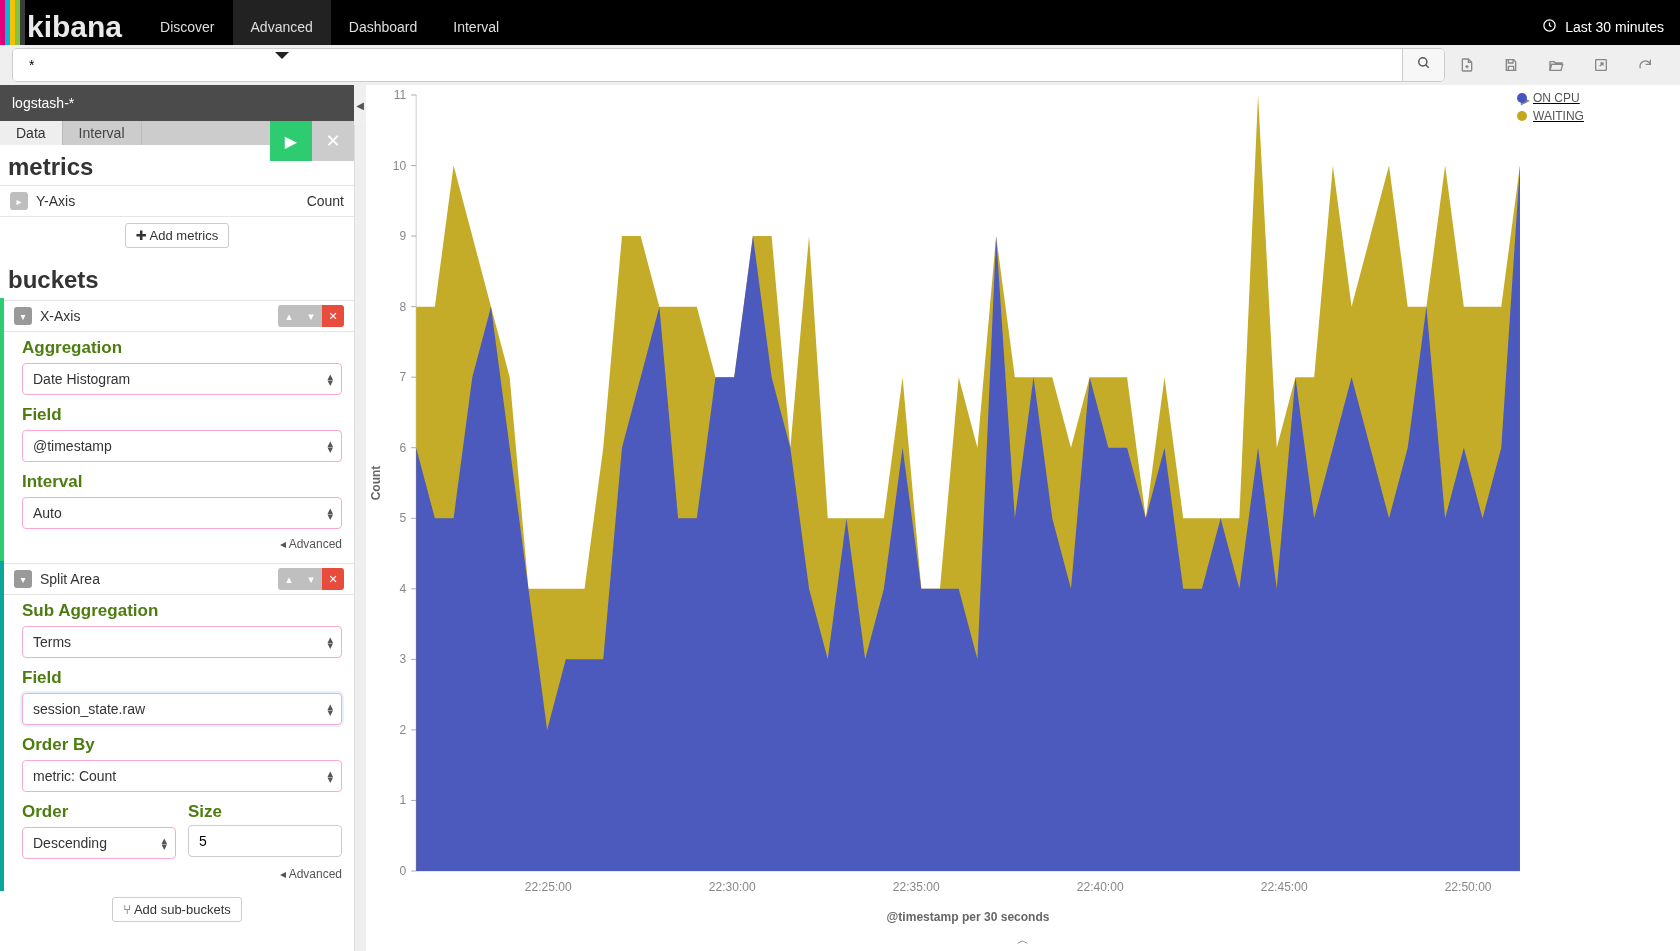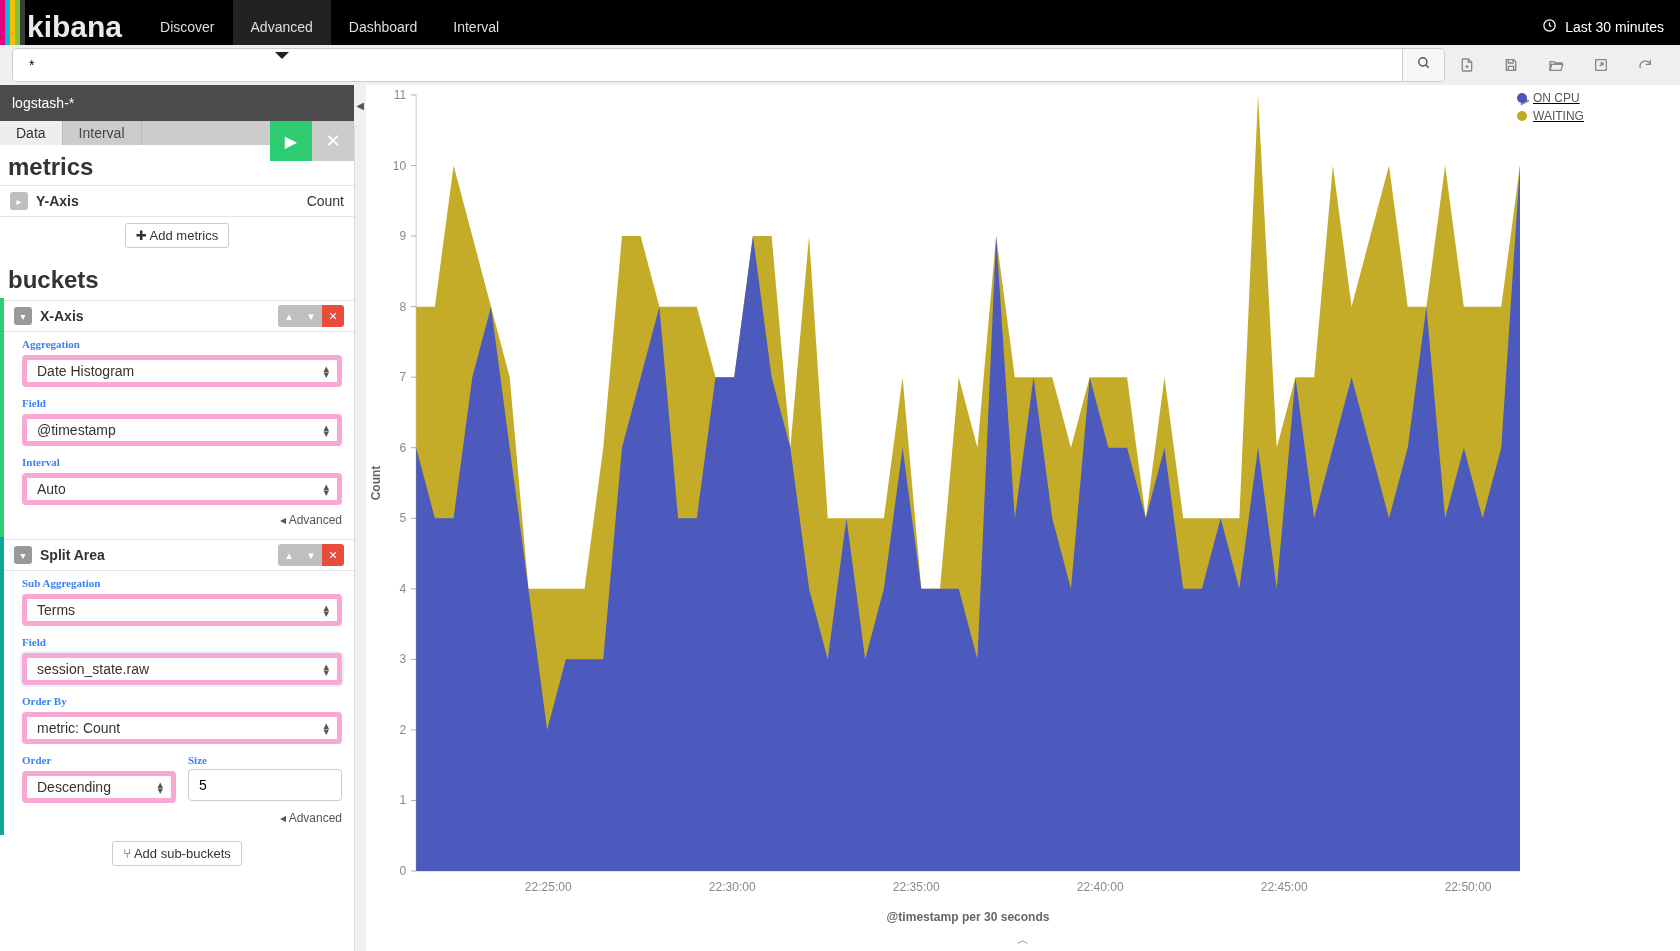--- a/index.html
+++ b/index.html
@@ -32,37 +32,37 @@
 .panel-tabs { height:24px; display:flex; background:#ccc; position:relative;}
 .ptab { padding:0 16px; display:flex; align-items:center; font-size:14px; color:#444; cursor:pointer; border-right:1px solid #bbb;}
 .ptab.active { background:#eee; color:#333;}
 .run-btn { position:absolute; right:42px; top:0; width:42px; height:40px; background:#2ecc71; display:flex; align-items:center; justify-content:center; cursor:pointer; color:#fff;}
 .discard-btn { position:absolute; right:0; top:0; width:42px; height:40px; background:#ccc; display:flex; align-items:center; justify-content:center; cursor:pointer; color:#fff; font-size:18px;}
 
 .section-title { font-size:24px; font-weight:700; color:#333; padding:8px 8px 4px 8px; }
 .agg-row { display:flex; align-items:center; padding:6px 10px; border-top:1px solid #e5e5e5; border-bottom:1px solid #e5e5e5; font-size:14px;}
 .caret-btn { width:18px; height:18px; background:#bebebe; border-radius:3px; display:flex; align-items:center; justify-content:center; color:#fff; font-size:10px; margin-right:8px; cursor:pointer;}
 .caret-btn.darker{background:#999;}
-.agg-label { font-weight:700; color:#333; }
+.agg-label { font-weight:400; color:#333; }
 .agg-value { margin-left:auto; color:#333;}
 .add-btn { display:inline-block; border:1px solid #ccc; border-radius:3px; padding:4px 10px; font-size:13px; color:#333; cursor:pointer; background:#fff;}
 .add-btn-center { display:flex; justify-content:center; padding:6px 0 10px 0;}
 
 .agg-block { border-left:4px solid #2ecc71; padding:2px 0 8px 0; }
 .agg-block.blue { border-left-color:#0aa699;}
 .agg-header { display:flex; align-items:center; padding:4px 10px; font-size:14px; border-top:1px solid #e5e5e5; border-bottom:1px solid #e5e5e5;}
 .agg-header .caret-btn{margin-right:8px;}
 .agg-header-actions { margin-left:auto; display:flex; gap:0;}
 .hdr-ab { width:22px; height:22px; background:#bfbfbf; color:#fff; display:flex; align-items:center; justify-content:center; font-size:11px; cursor:pointer;}
 .hdr-ab.red { background:#e74c3c; }
 .hdr-ab:first-child{border-top-left-radius:3px;border-bottom-left-radius:3px;}
 .hdr-ab:last-child{border-top-right-radius:3px;border-bottom-right-radius:3px;}
 
-.form-label { font-size:11px; font-weight:700; color:#3b82f6; padding:6px 12px 3px 18px;font-family:Liberation Serif, serif;}
-.form-select { margin:2px 12px 4px 18px; display:flex; align-items:center; border:5px solid #f9a8d4; border-radius:4px; height:32px; padding:0 10px; font-size:14px; color:#333; background:#fff; cursor:pointer; position:relative;}
+.form-label { font-size:17px; font-weight:700; color:#4d7c0f; padding:6px 12px 3px 18px;}
+.form-select { margin:2px 12px 4px 18px; display:flex; align-items:center; border:1px solid #f9a8d4; border-radius:4px; height:32px; padding:0 10px; font-size:14px; color:#333; background:#fff; cursor:pointer; position:relative;}
 .form-select .updown { margin-left:auto; font-size:11px; color:#555; letter-spacing:-2px; display:flex; flex-direction:column; line-height:6px;}
 .form-select.hl { box-shadow:0 0 0 2px rgba(30,144,255,0.12); }
 .advanced-row { text-align:right; padding:4px 12px 2px 0; font-size:12px; color:#555; cursor:pointer;}
 .side-cols { display:flex; gap:12px; padding:0 12px 0 18px; }
 .side-cols > div { flex:1; }
 .side-cols .form-label{padding-left:0;}
 .side-cols .form-select{margin-left:0;margin-right:0;}
 .size-input { border:1px solid #ccc; border-radius:4px; height:32px; padding:0 10px; font-size:14px; width:100%;}
 
 

